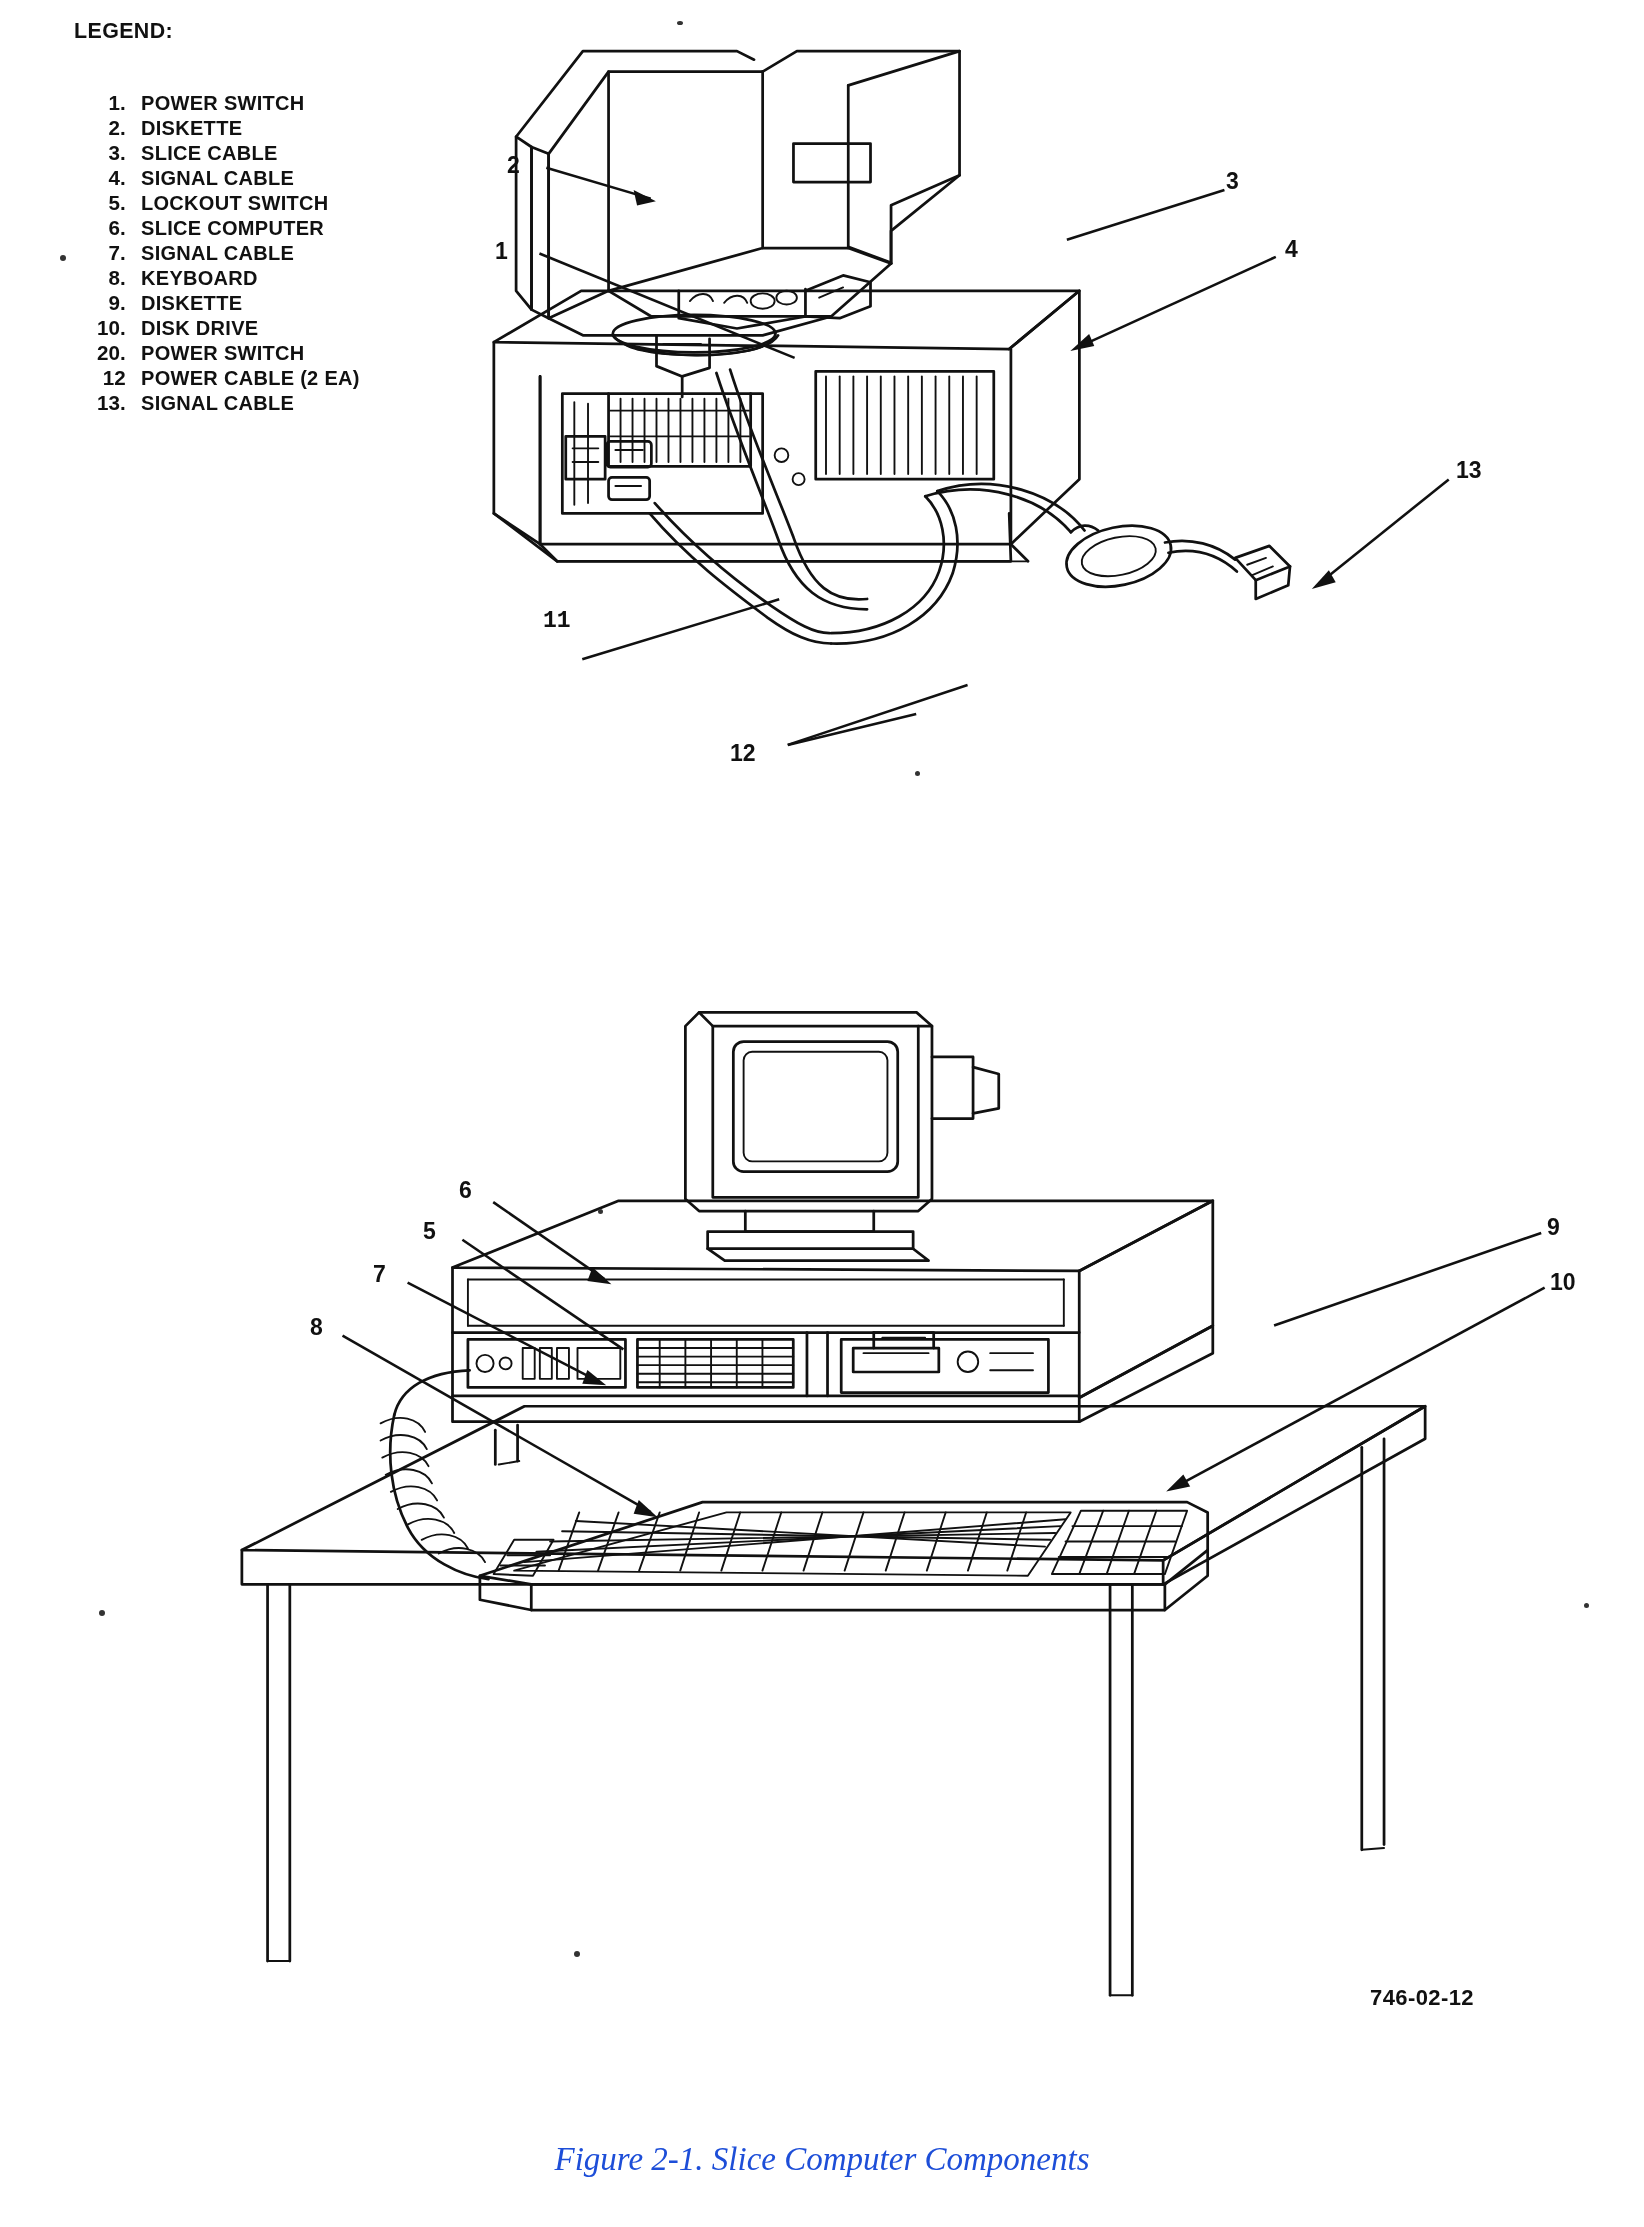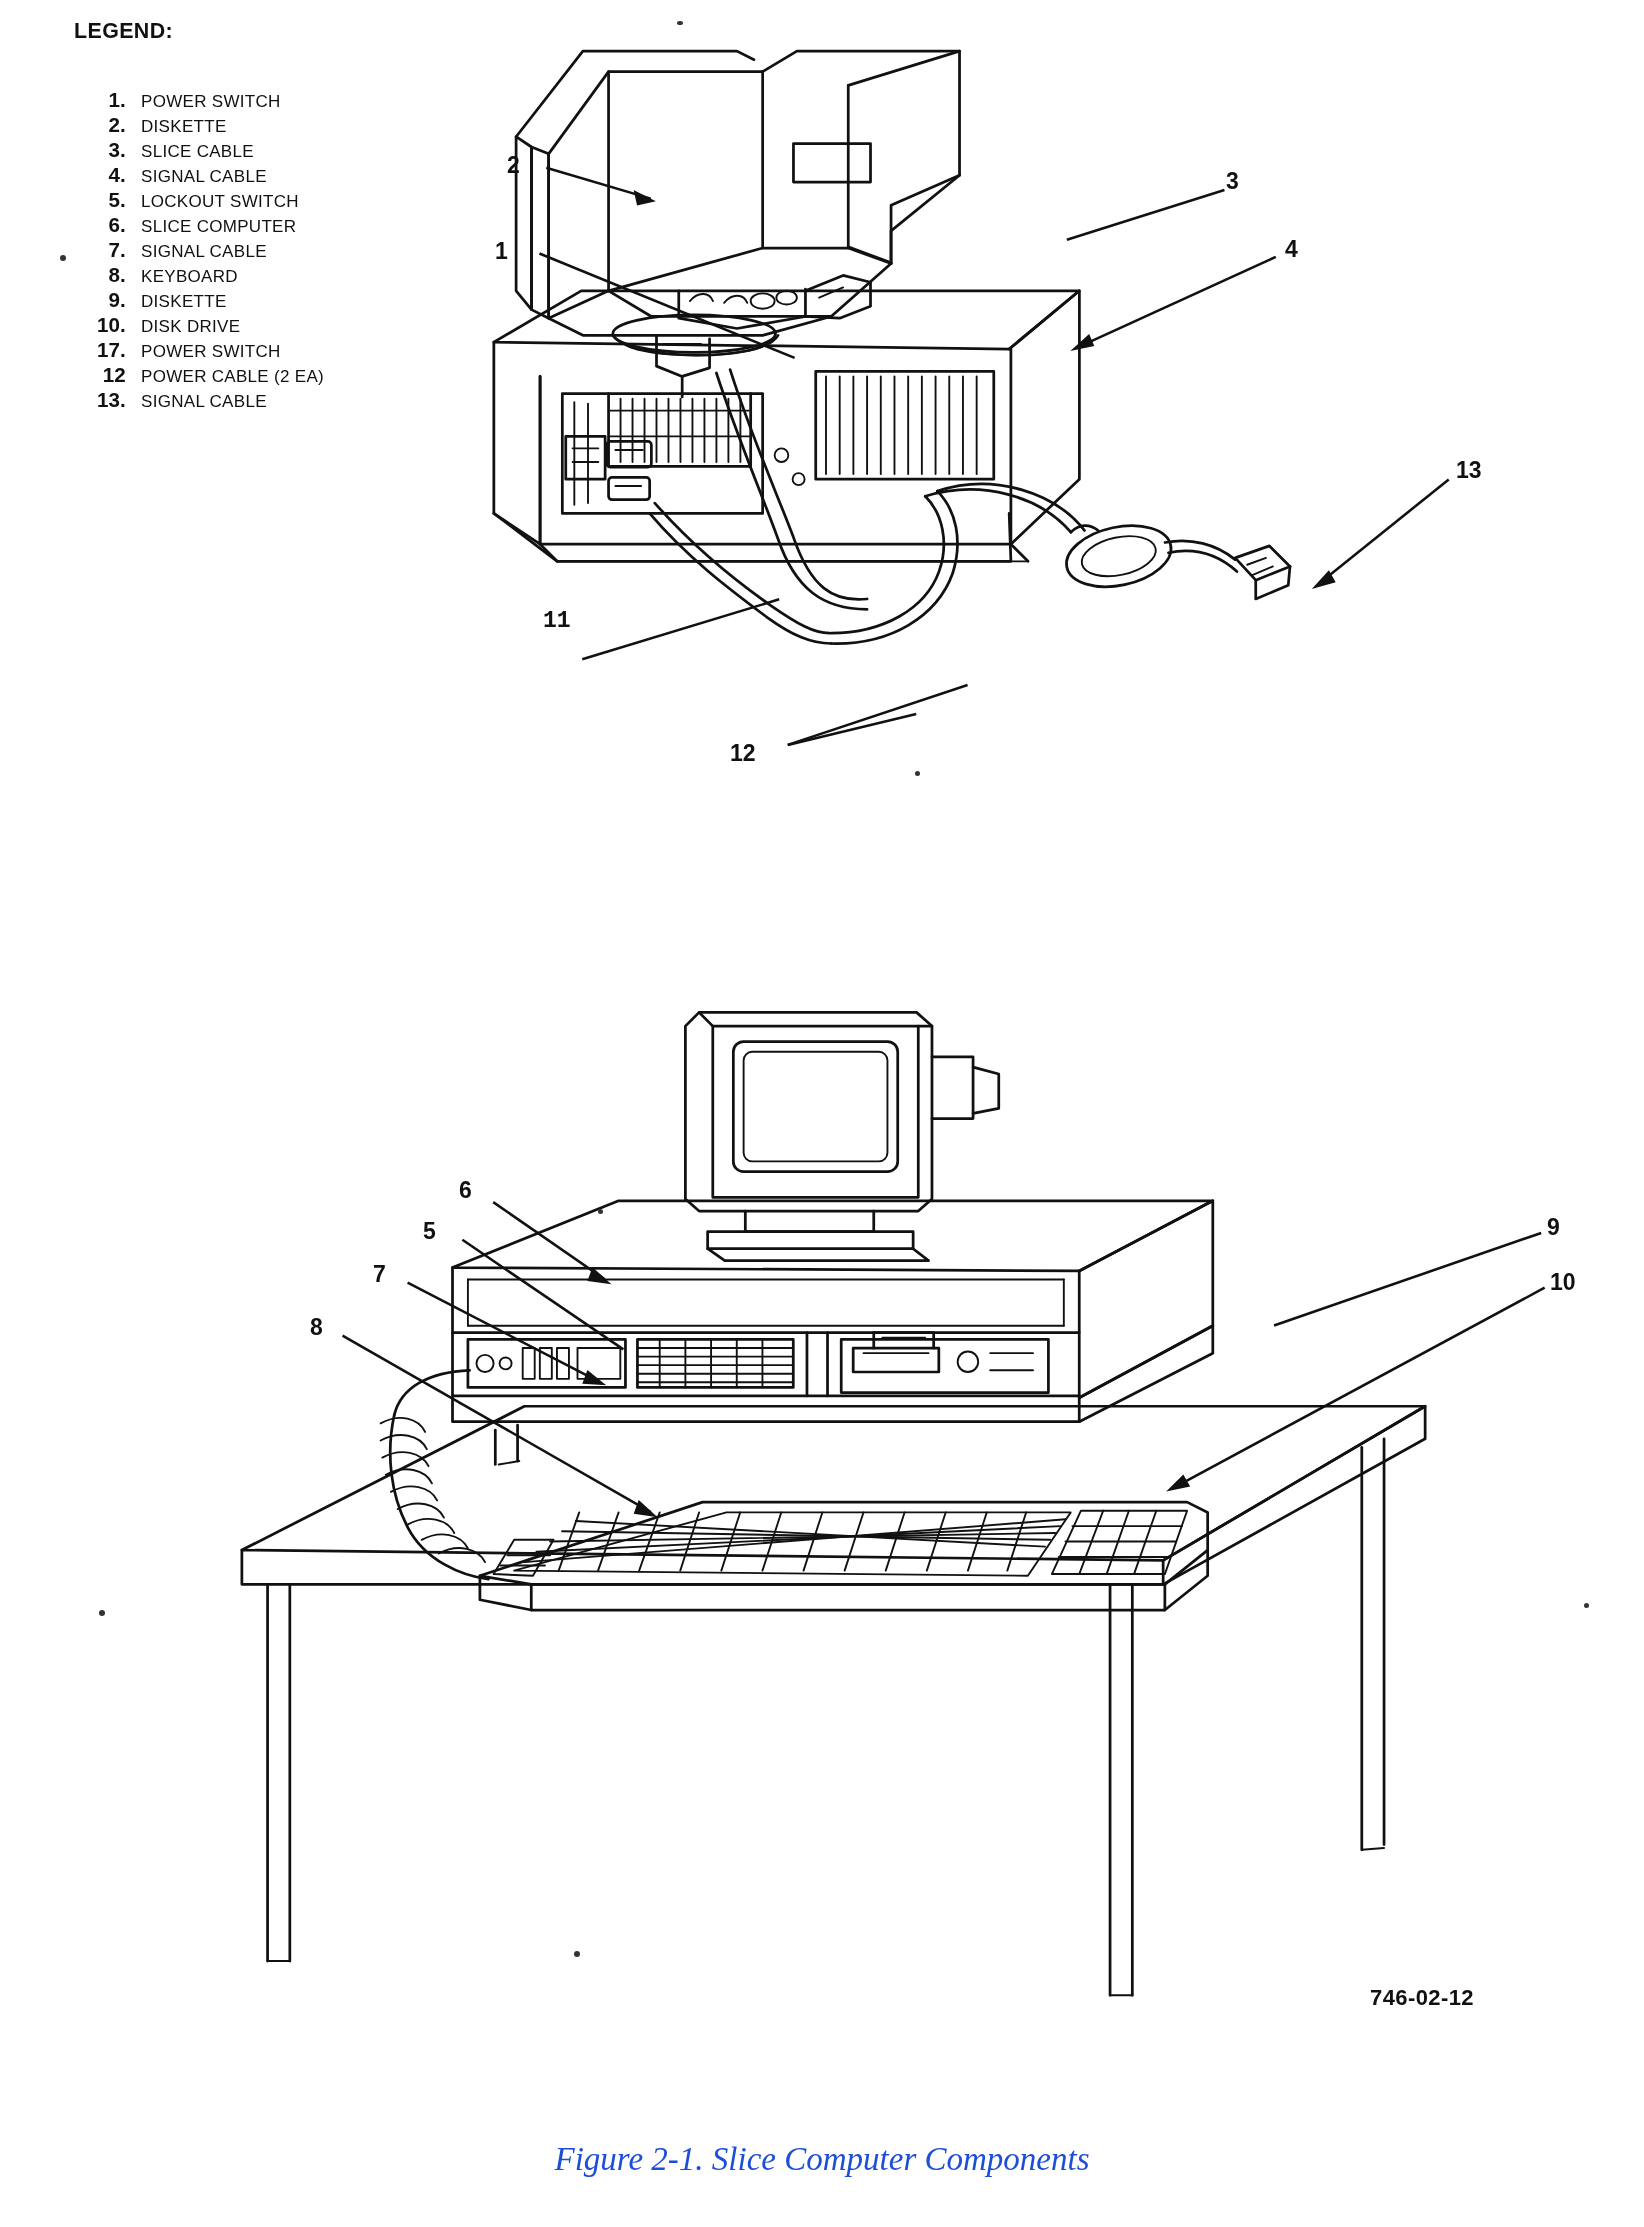--- a/index.html
+++ b/index.html
@@ -47,22 +47,22 @@
   }
   .legend-num {
     width: 67px;
     text-align: right;
     padding-right: 15.4px;
     font-size: 20.6px;
     font-weight: bold;
     box-sizing: border-box;
   }
   .legend-label {
-    font-size: 17px;
-    font-weight: normal;
+    font-size: 20px;
+    font-weight: bold;
     letter-spacing: 0.3px;
     margin-top: 36px;
   }
 
   
   .fig-top {
     position: absolute;
     left: 480px;
     top: 34px;
     width: 1019px;
@@ -160,21 +160,21 @@
       </li>
       <li class="legend-row">
         <span class="legend-num">9.</span>
         <span class="legend-label">DISKETTE</span>
       </li>
       <li class="legend-row">
         <span class="legend-num">10.</span>
         <span class="legend-label">DISK DRIVE</span>
       </li>
       <li class="legend-row">
-        <span class="legend-num">17.</span>
+        <span class="legend-num">20.</span>
         <span class="legend-label">POWER SWITCH</span>
       </li>
       <li class="legend-row">
         <span class="legend-num">12</span>
         <span class="legend-label">POWER CABLE (2 EA)</span>
       </li>
       <li class="legend-row">
         <span class="legend-num">13.</span>
         <span class="legend-label">SIGNAL CABLE</span>
       </li>

